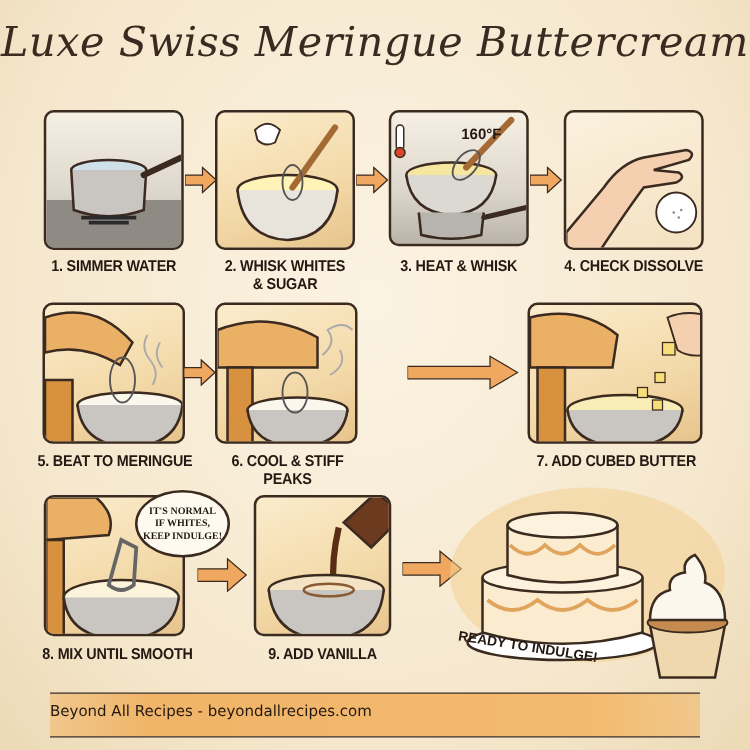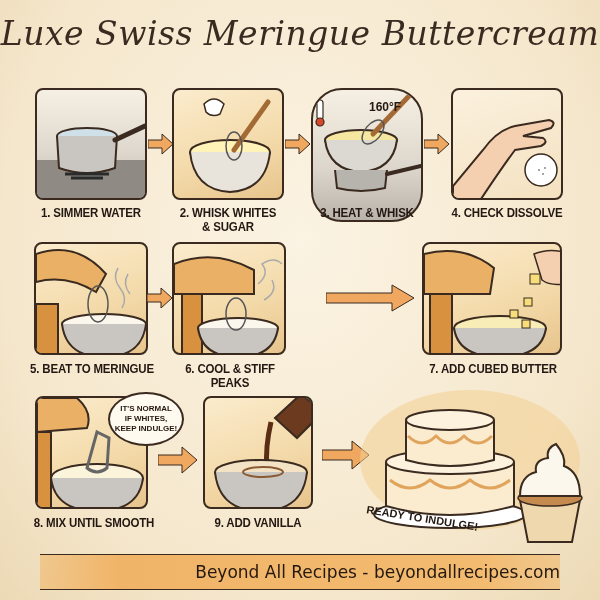--- a/index.html
+++ b/index.html
@@ -23,30 +23,30 @@
   .panel.gray { background: linear-gradient(180deg, #f6f0e4 0%, #ddd6cc 60%, #b9b3aa 100%); }
   .label {
     position: absolute; text-align: center; font-size: 12.5px; font-weight: bold;
     color: #231812; letter-spacing: -0.2px; line-height: 14px;
     font-family: "Liberation Sans", sans-serif; transform: scaleX(0.92);
   }
   .arrow { position: absolute; }
   .speech {
     position: absolute; background: #fffaf0; border: 2px solid #3a2a1f; border-radius: 50%;
     text-align: center; font-size: 8px; font-weight: bold; line-height: 10px;
-    color: #231812; padding-top: 10px; font-family: Liberation Sans, sans-serif;
+    color: #231812; padding-top: 10px; font-family: Liberation Serif, serif;
   }
   .footer-band {
     position: absolute; left: 40px; top: 554px; width: 520px; height: 36px;
     background: linear-gradient(90deg, rgba(240,180,100,0.55), #f0b468 15%, #f3bb70 85%, rgba(240,180,100,0.55));
     border-top: 1.5px solid #3a2a1f; border-bottom: 1.5px solid #3a2a1f;
   }
   .footer-text {
-    position: absolute; left: 0; top: 7px; width: 520px; text-align: right;
-    font-size: 17px; color: #24180f; font-family: "DejaVu Sans", sans-serif;
+    position: absolute; left: 0; top: 7px; width: 520px; text-align: left;
+    font-size: 12px; color: #24180f; font-family: "DejaVu Sans", sans-serif;
   }
   .ready {
     position: absolute; left: 366px; top: 512px; font-size: 11px; font-weight: bold;
     transform: rotate(9deg); color: #231812; font-family: "Liberation Sans", sans-serif;
   }
 </style>
 </head>
 <body>
 
 <div class="title">Luxe Swiss Meringue Buttercream</div>
@@ -77,21 +77,21 @@
 </div>
 <div class="label" style="left:163px;top:206px;width:130px;">
   <div>2. WHISK WHITES</div>
   <div>&amp; SUGAR</div>
 </div>
 
 <svg class="arrow" style="left:285px;top:133px;" width="26" height="22" viewBox="0 0 26 22">
     <path d="M0 7 H14 V1 L25 11 L14 21 V15 H0 Z" fill="#f0a860" stroke="#3a2a1f" stroke-width="1"></path>
   </svg>
 
-<div class="panel gray" style="left:311px;top:88px;width:112px;height:134px;border-radius:31px;">
+<div class="panel gray" style="left:311px;top:88px;width:112px;height:109px;">
   <svg width="112" height="112" viewBox="0 0 112 112">
     <rect x="4" y="10" width="6" height="20" rx="3" fill="#fff" stroke="#3a2a1f" stroke-width="1.2"></rect>
     <circle cx="7" cy="32" r="4" fill="#d9472b" stroke="#3a2a1f" stroke-width="1.2"></circle>
     <ellipse cx="48" cy="50" rx="36" ry="10" fill="#f5e7a0" stroke="#3a2a1f" stroke-width="2"></ellipse>
     <path d="M12 50 Q16 80 48 82 Q80 80 84 50" fill="#dcd9d3" stroke="#3a2a1f" stroke-width="2"></path>
     <path d="M22 80 L24 98 Q48 104 72 98 L74 80" fill="#b7b3ad" stroke="#3a2a1f" stroke-width="2"></path>
     <line x1="74" y1="84" x2="108" y2="76" stroke="#3a2a1f" stroke-width="4" stroke-linecap="round"></line>
     <line x1="60" y1="44" x2="96" y2="6" stroke="#a46a35" stroke-width="5" stroke-linecap="round"></line>
     <ellipse cx="60" cy="42" rx="8" ry="14" fill="none" stroke="#555" stroke-width="1.5" transform="rotate(40 60 42)"></ellipse>
   </svg>

